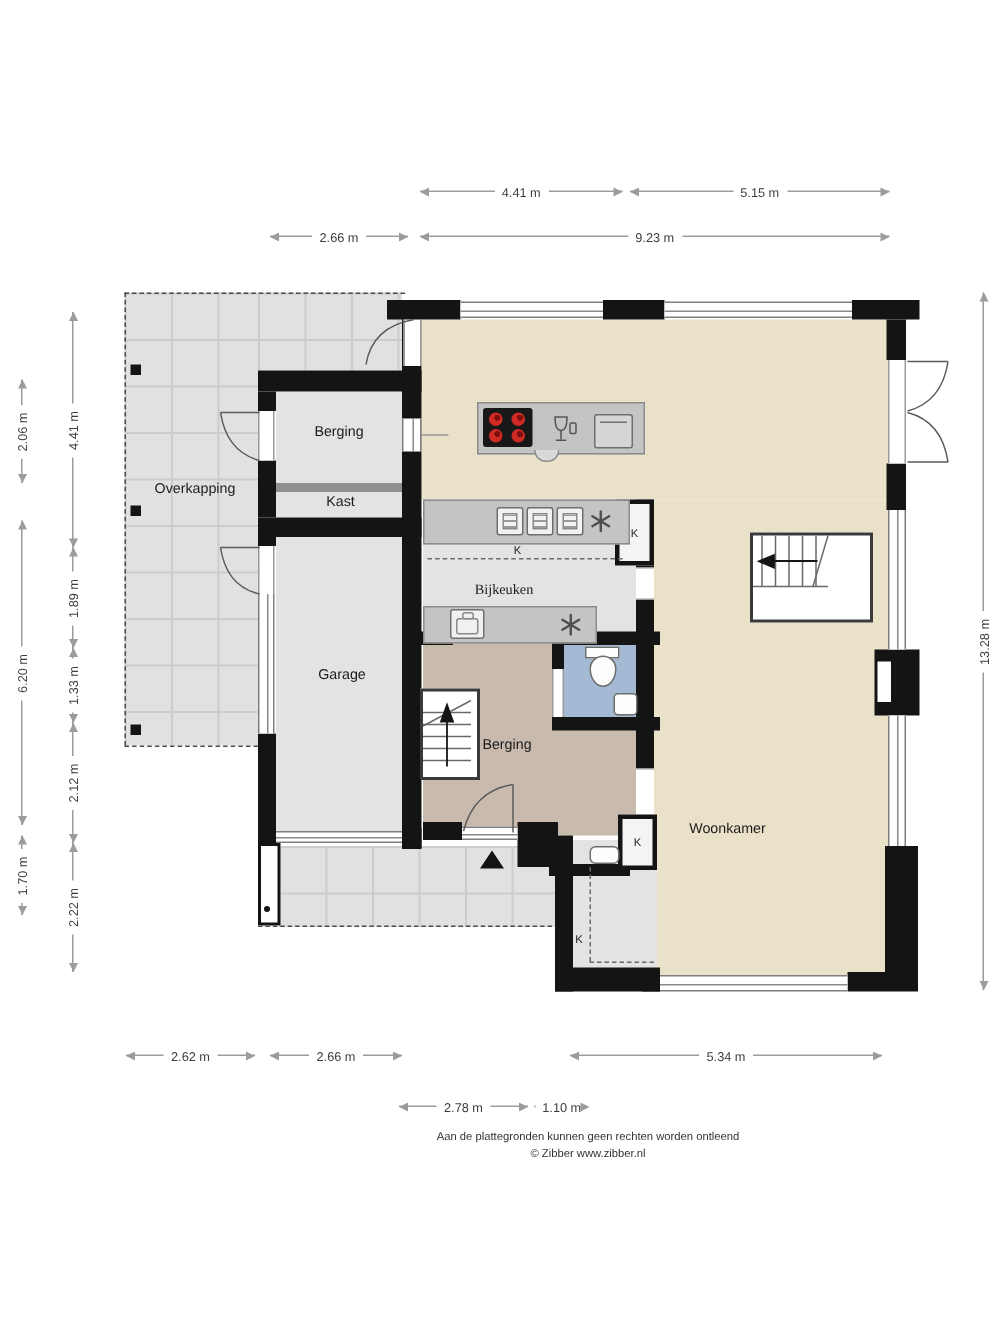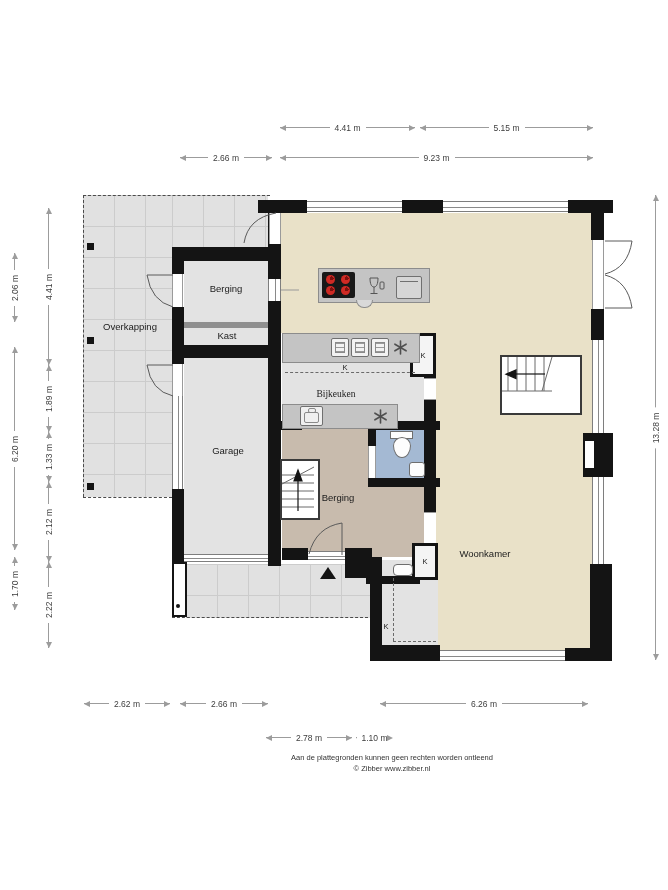--- a/index.html
+++ b/index.html
@@ -328,21 +328,21 @@
       <span class="dim-label">13.28 m</span>
     </div>
 
   <div class="dim-h" style="left:84px;top:703px;width:86px;">
       <span class="dim-label">2.62 m</span>
     </div>
   <div class="dim-h" style="left:180px;top:703px;width:88px;">
       <span class="dim-label">2.66 m</span>
     </div>
   <div class="dim-h" style="left:380px;top:703px;width:208px;">
-      <span class="dim-label">6.26 m</span>
+      <span class="dim-label">5.34 m</span>
     </div>
   <div class="dim-h" style="left:266px;top:737px;width:86px;">
       <span class="dim-label">2.78 m</span>
     </div>
   <div class="dim-h" style="left:356px;top:737px;width:37px;">
       <span class="dim-label">1.10 m</span>
     </div>
 
   <div class="footer" style="top:753px;">Aan de plattegronden kunnen geen rechten worden ontleend</div>
   <div class="footer" style="top:764px;">© Zibber www.zibber.nl</div>

